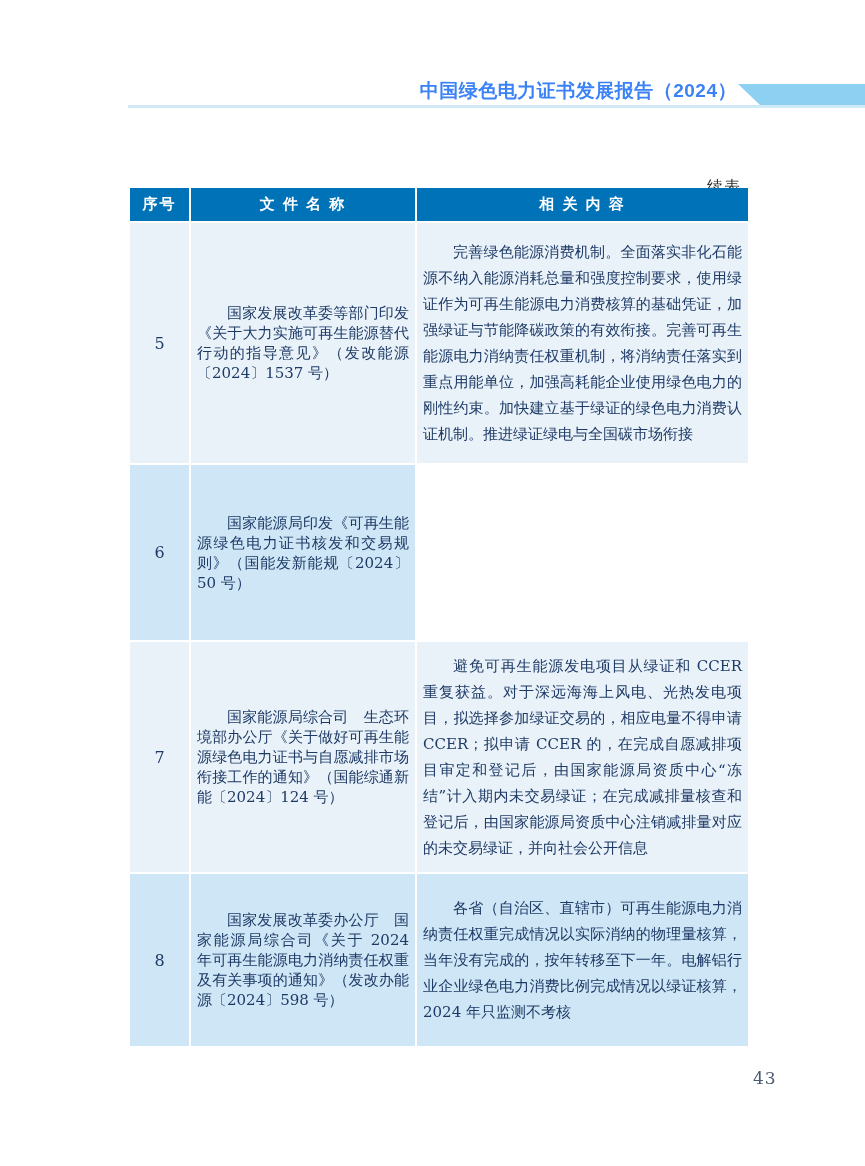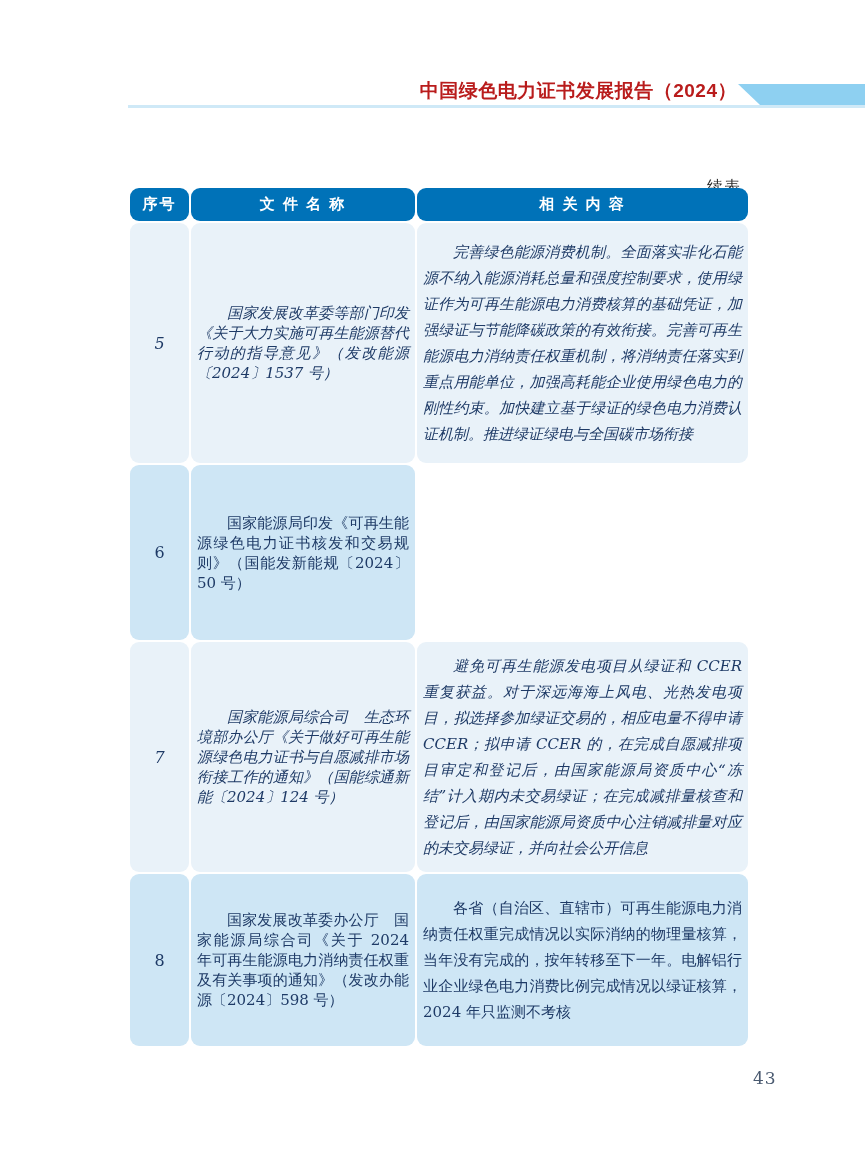--- a/index.html
+++ b/index.html
@@ -23,21 +23,21 @@
   
   .report-title {
     position: absolute;
     top: 79px;
     right: 128px;
     font-family: "Liberation Sans", "DejaVu Sans", sans-serif;
     font-weight: bold;
     font-size: 19px;
     line-height: 24px;
     letter-spacing: 0.5px;
-    color: #b91c1c;
+    color: #3b82f6;
     white-space: nowrap;
   }
   .head-banner {
     position: absolute;
     top: 84px;
     left: 738px;
     width: 127px;
     height: 23px;
     background: #8ed0f1;
     clip-path: polygon(0 0, 100% 0, 100% 100%, 19% 100%);
@@ -73,39 +73,38 @@
     display: grid;
     grid-template-columns: 59px 224px 331px;
     column-gap: 2px;
     margin-bottom: 2px;
   }
   .t-row:last-child { margin-bottom: 0; }
 
   .t-cell {
     display: flex;
     align-items: center;
-    border-radius: 9px;
   }
   .head-row { height: 33px; }
   .head-row .t-cell {
     background: #0072b8;
     color: #ffffff;
     font-family: "Liberation Sans", "DejaVu Sans", sans-serif;
     font-weight: bold;
     font-size: 15px;
     justify-content: center;
     letter-spacing: 2px;
   }
 
   .row-h5 { height: 240px; }
   .row-h6 { height: 175px; }
   .row-h7 { height: 230px; }
   .row-h8 { height: 172px; }
 
-  .bg-light .t-cell { background: #e9f2f9; font-style: italic; }
+  .bg-light .t-cell { background: #e9f2f9; }
   .bg-mid   .t-cell { background: #cee6f5; }
 
   .num-cell {
     justify-content: center;
     font-size: 16px;
     color: #1e3a66;
   }
   .text-cell {
     padding: 6px 6px;
     color: #1e3a66;

